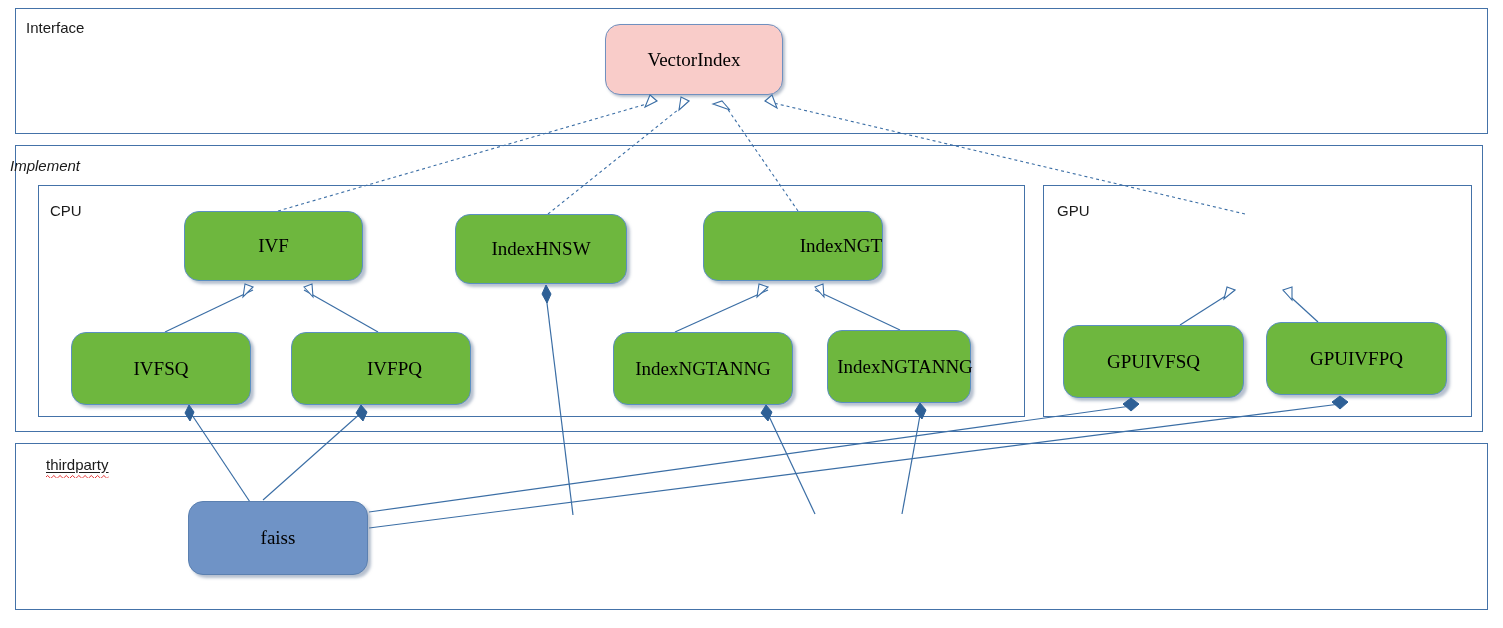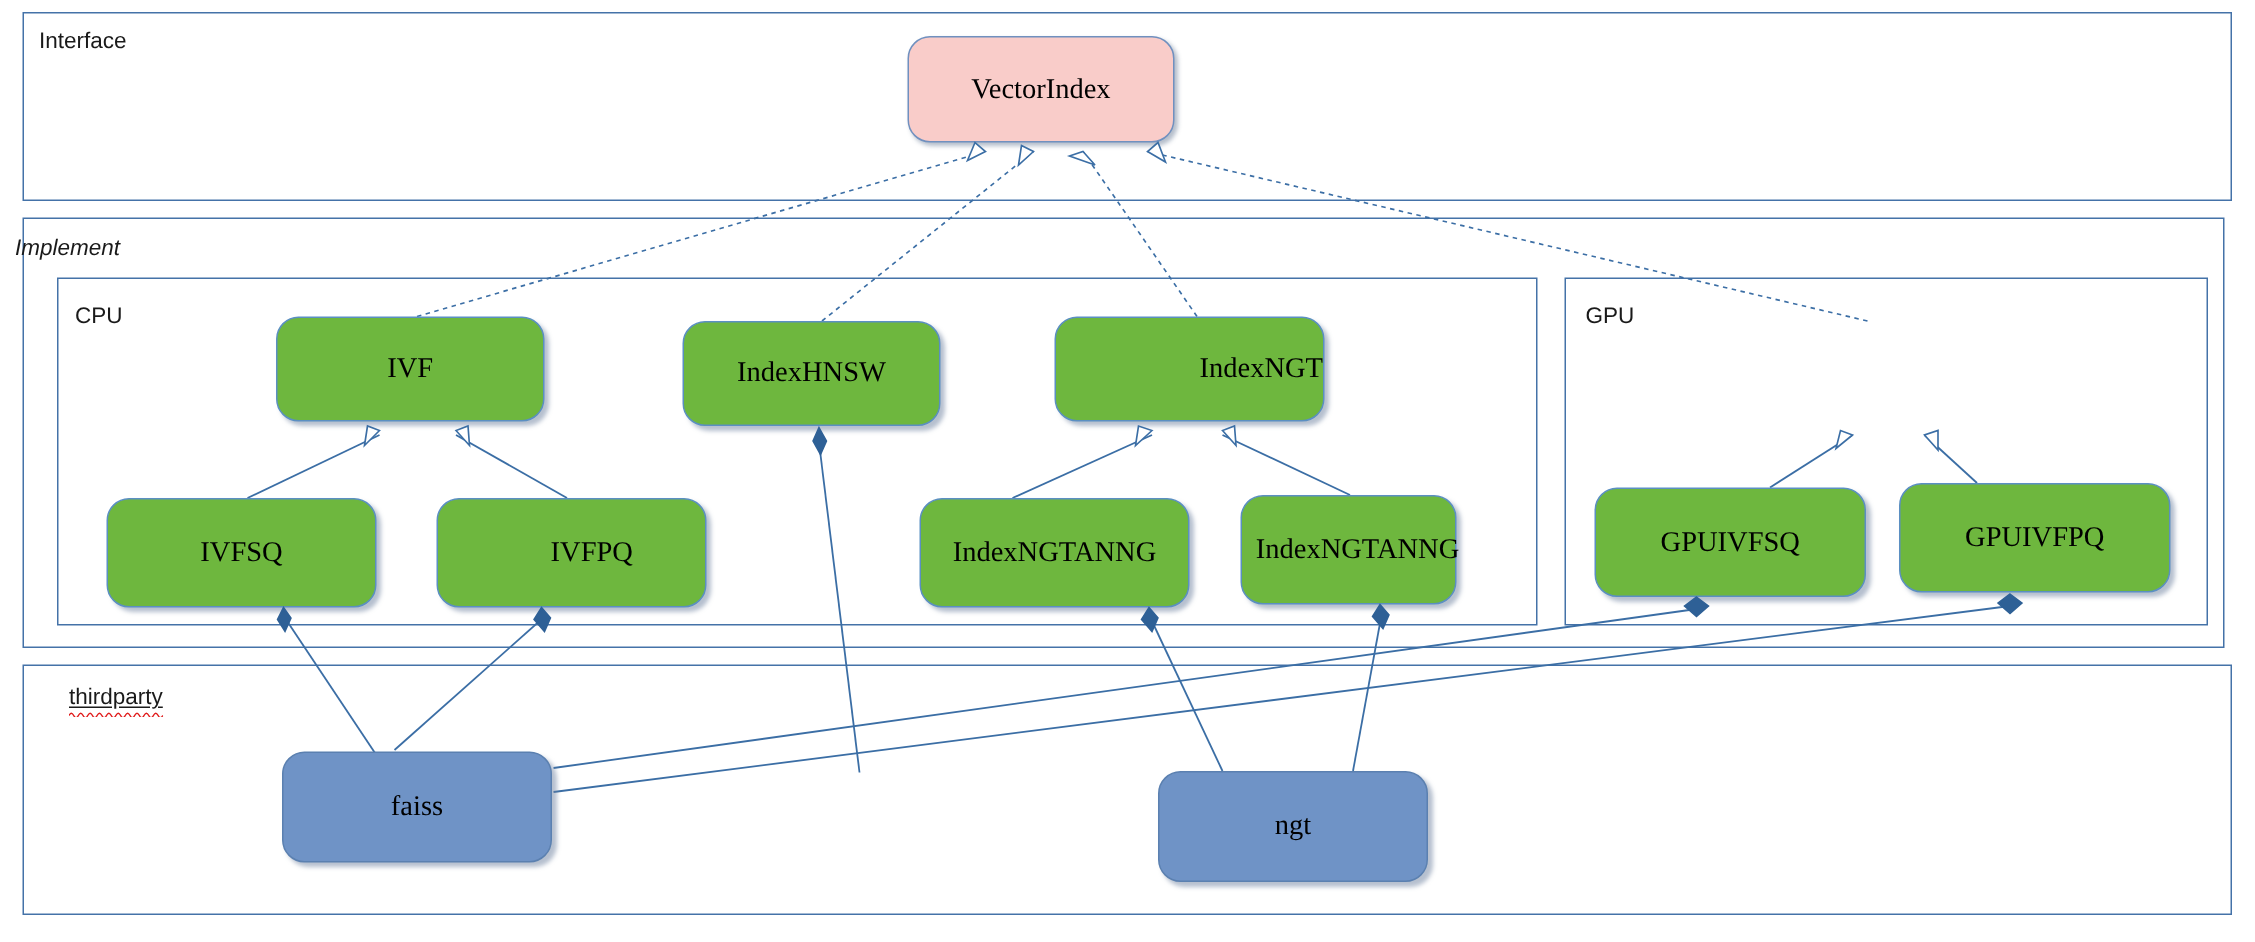--- a/index.html
+++ b/index.html
@@ -188,23 +188,20 @@
 
   <div class="node impl" style="left:1266px; top:322px; width:181px; height:73px;">
     <span>GPUIVFPQ</span>
   </div>
 
   <div class="node third" style="left:188px; top:501px; width:180px; height:74px;">
     <span>faiss</span>
   </div>
 
 
-  <div class="node third" style="left:772px; top:514px; width:180px; height:74px;">
-    <span>ngt</span>
-  </div>
 
   <svg id="edges-top" viewBox="0 0 1503 628" xmlns="http://www.w3.org/2000/svg">
 
     <g fill="#ffffff" stroke="#3b6ea5" stroke-width="1.1">
       <polygon points="657,101 645,107 650,95"></polygon>
       <polygon points="689,101 679,110 681,97"></polygon>
       <polygon points="722,101 730,110 713,104"></polygon>
       <polygon points="765,101 777,108 772,95"></polygon>
     </g>
 

